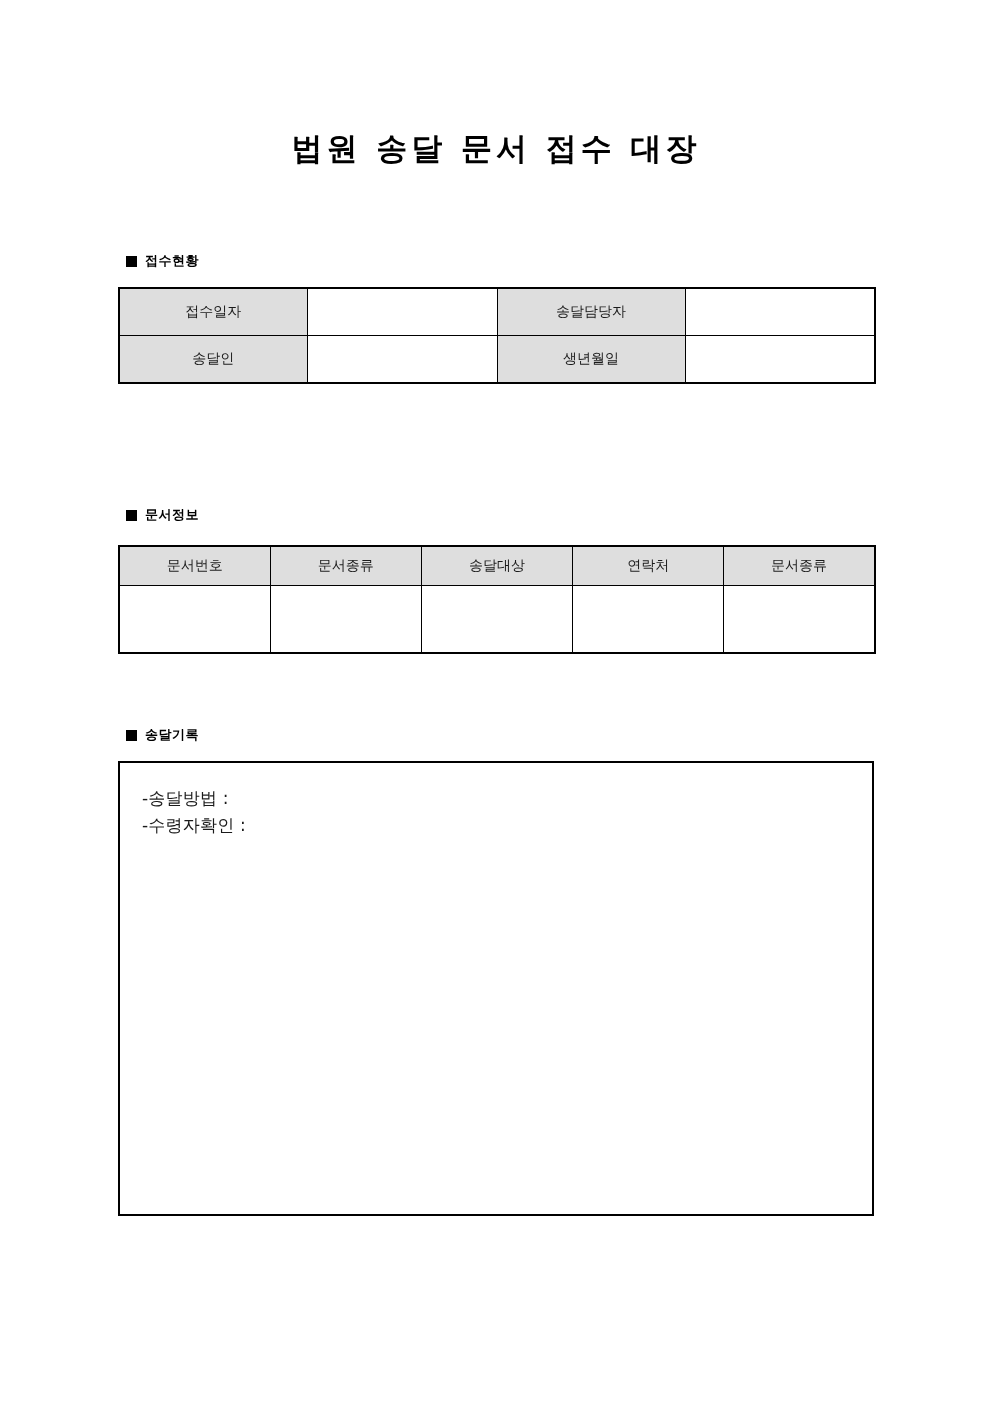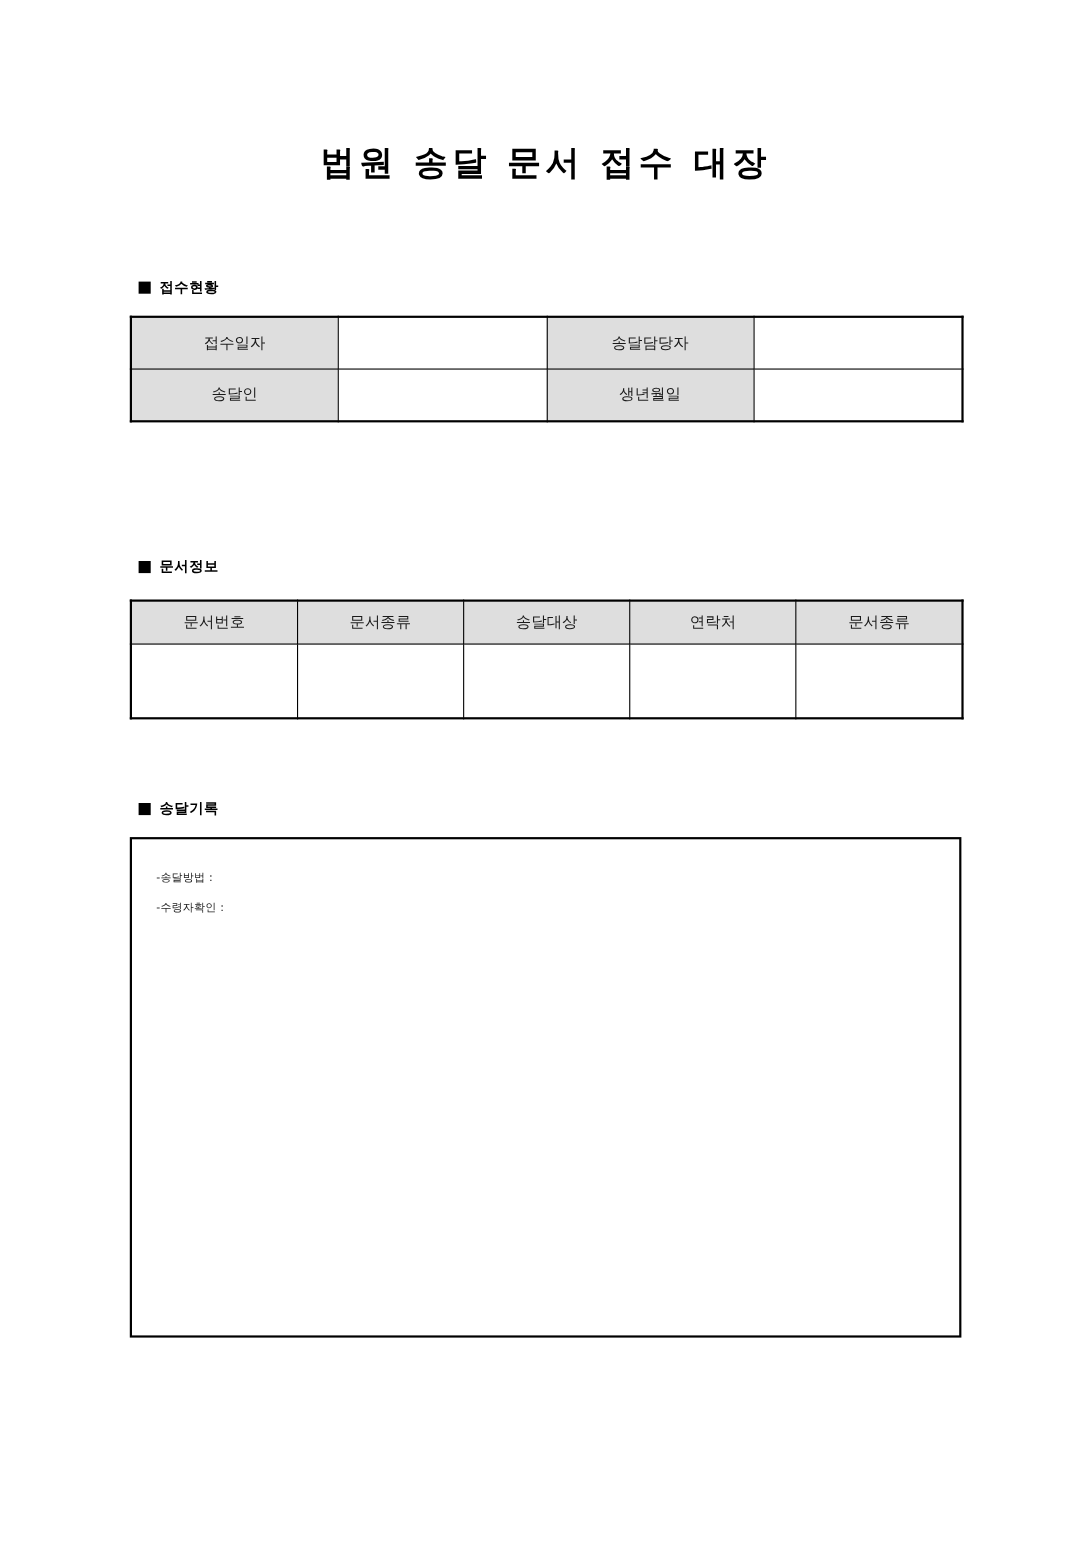--- a/index.html
+++ b/index.html
@@ -124,21 +124,21 @@
     width: 752px;
     height: 451px;
     border: 2px solid #000000;
     background: #ffffff;
     box-sizing: content-box;
   }
   .record-lines {
     padding: 22px 0 0 22px;
   }
   .record-line {
-    font-size: 10px;
+    font-size: 17px;
     color: #1a1a1a;
     line-height: 27px;
     white-space: nowrap;
     letter-spacing: 0.2px;
   }
 </style>
 </head>
 <body>
 
 <div class="page">

